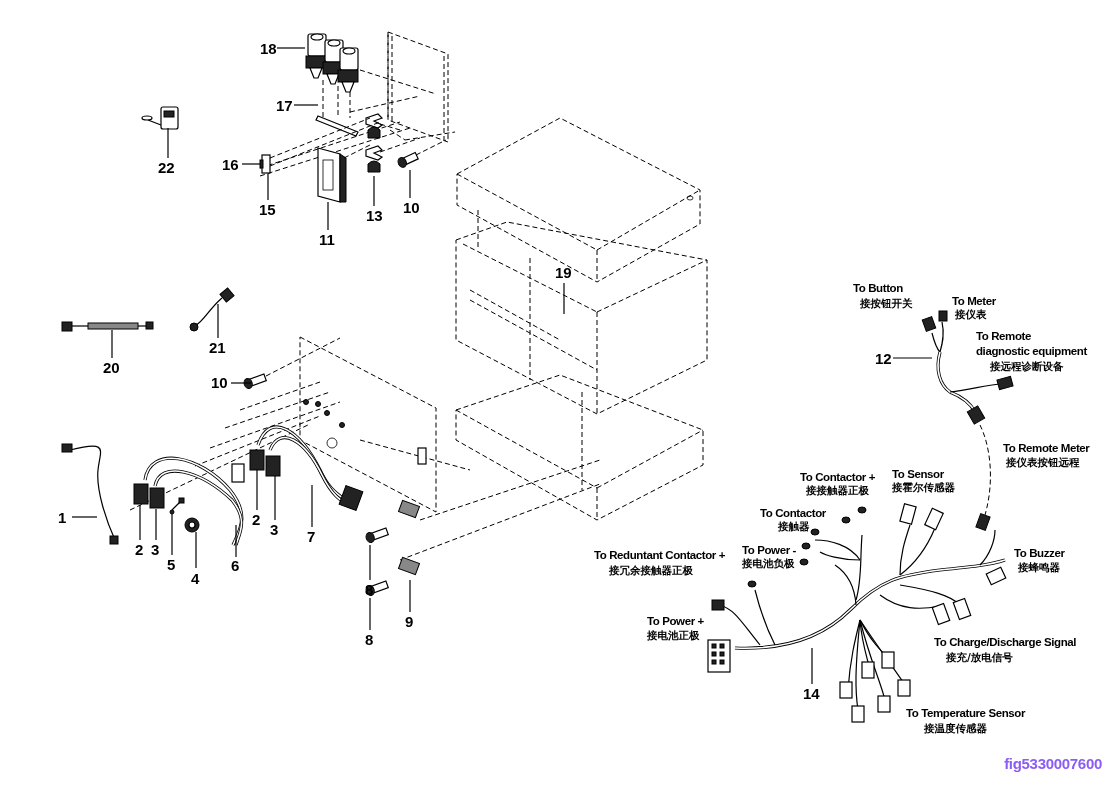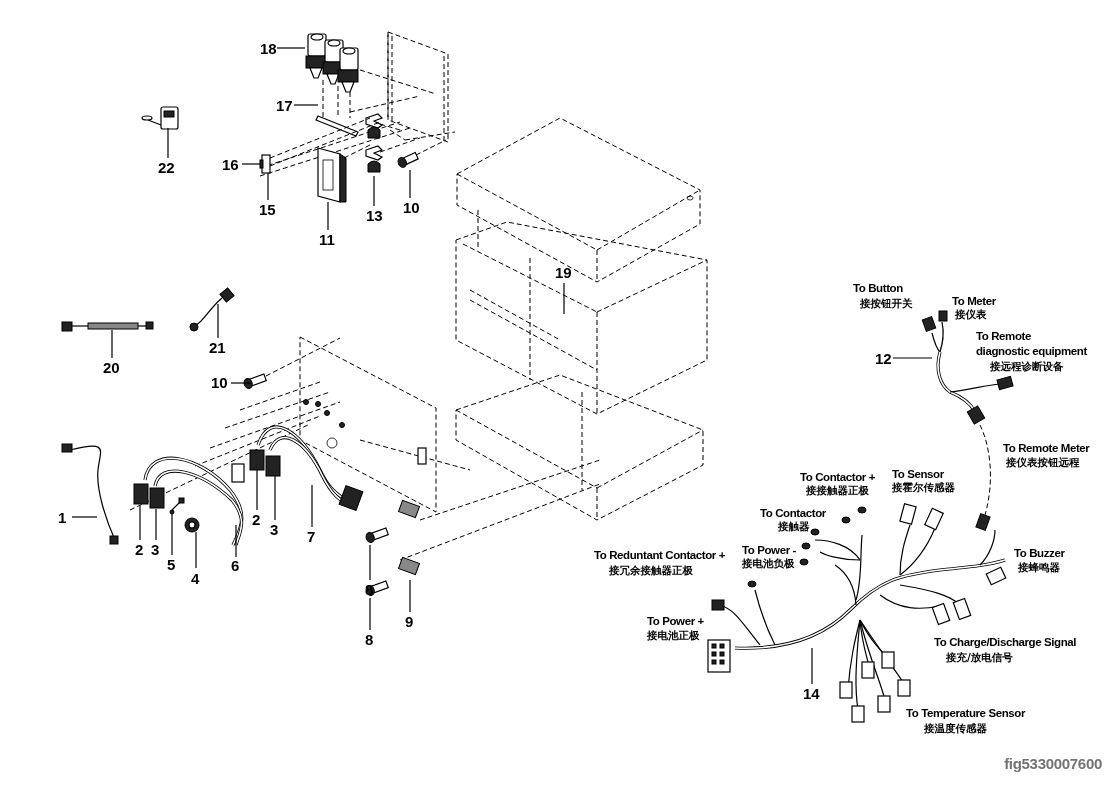--- a/index.html
+++ b/index.html
@@ -12,21 +12,21 @@
   .wire { fill:none; stroke:#000; stroke-width:3.2; }
   .wire-in { fill:none; stroke:#fff; stroke-width:1.6; }
   .part { fill:#fff; stroke:#000; stroke-width:1.2; }
   .dark { fill:#222; stroke:#000; stroke-width:1; }
   .grey { fill:#888; stroke:#000; stroke-width:1; }
   .leader { stroke:#000; stroke-width:1.2; }
   .num { font-family:"Liberation Sans", sans-serif; font-weight:bold; font-size:15px; fill:#000; }
   .lbl-en { font-family:"Liberation Sans", sans-serif; font-weight:bold; font-size:11.5px; fill:#000; letter-spacing:-0.4px; }
   .lbl-zh { font-family:"DejaVu Sans", sans-serif; font-weight:bold; font-size:10.5px; fill:#000; }
   .figid { position:absolute; right:14px; bottom:14px; font-family:"Liberation Sans", sans-serif;
-           font-weight:bold; font-size:15px; color:#737373; letter-spacing:-0.3px; }
+           font-weight:bold; font-size:15px; color:#8b5cf6; letter-spacing:-0.3px; }
 </style>
 </head>
 <body>
 
 <svg id="diagram" viewBox="0 0 1116 786" xmlns="http://www.w3.org/2000/svg">
 
   <g>
     <polygon class="dash" points="388,32 448,54 448,142 388,120"></polygon>
     <line class="dash" x1="388" y1="32" x2="388" y2="120"></line>
     <line class="dash" x1="392" y1="36" x2="392" y2="124"></line>

